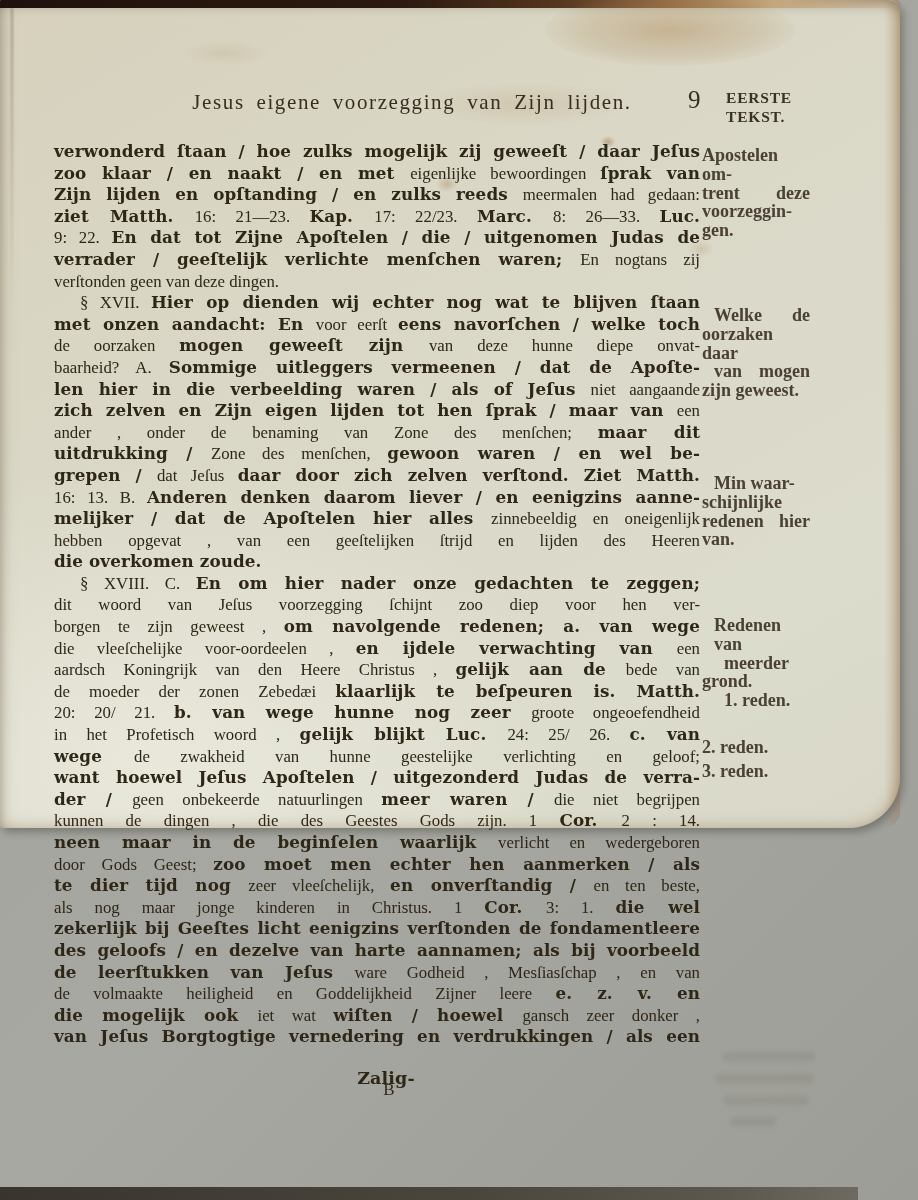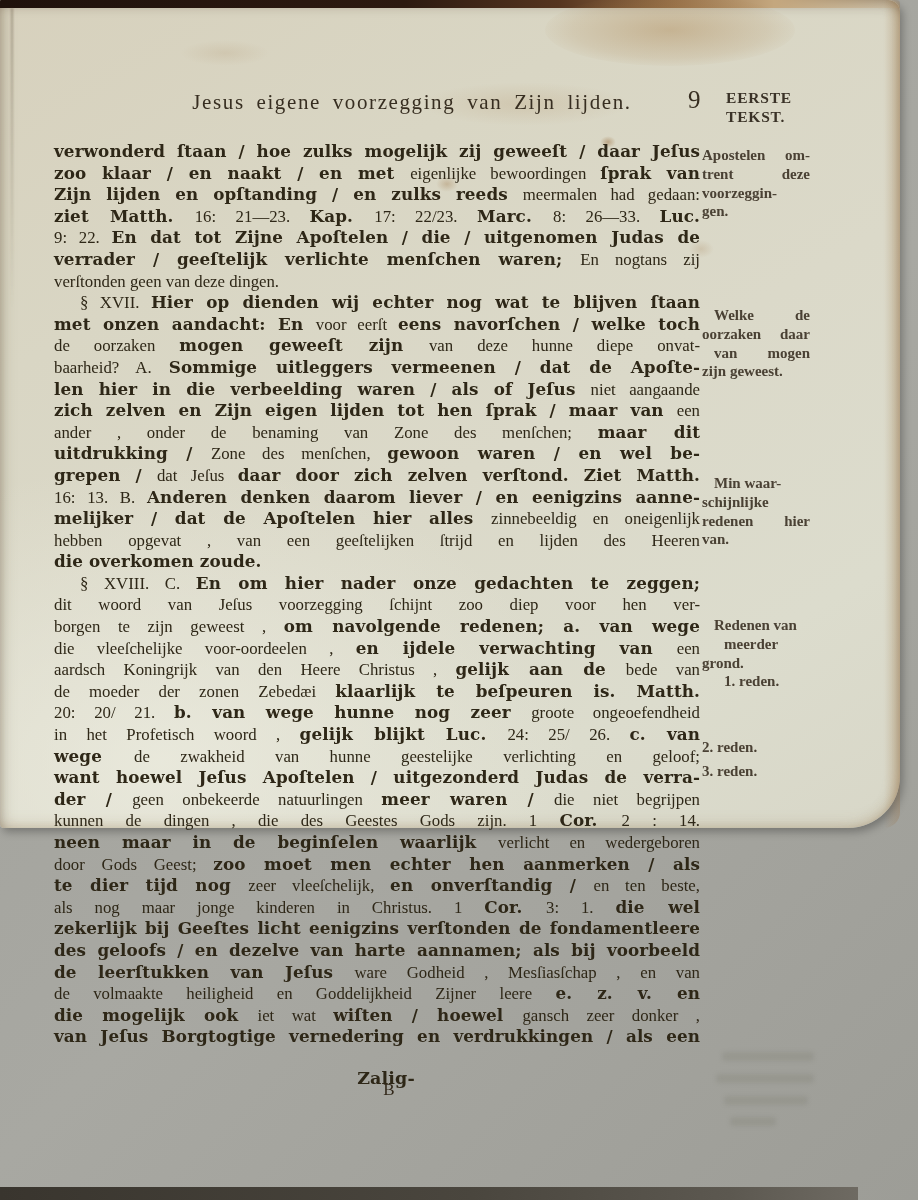--- a/index.html
+++ b/index.html
@@ -63,21 +63,21 @@
   .line{
     height:21.6px;line-height:21.6px;
     text-align:justify;text-align-last:justify;
     white-space:normal;overflow:visible;
   }
   .line.noj{text-align-last:left;}
   .line.ind{text-indent:26px;}
   .rm{font-family:"Liberation Serif","DejaVu Serif",serif;font-weight:400;}
   .bl{font-family:"DejaVu Serif",serif;font-weight:700;letter-spacing:.1px;}
   .margin-notes{position:absolute;left:702px;top:0;width:108px;color:#40382b;}
-  .mnote{position:absolute;left:0;width:108px;font-size:15px;line-height:18.8px;font-weight:700;color:#4a4134;}
+  .mnote{position:absolute;left:0;width:108px;font-size:18px;line-height:18.8px;font-weight:700;color:#4a4134;}
   .mnote .mline{text-align:left;}
   .mnote .mline.j{text-align:justify;text-align-last:justify;}
   .mnote .mline.i1{padding-left:12px;}
   .mnote .mline.i2{padding-left:22px;}
   .mnote.caps{font-size:15.5px;line-height:19px;letter-spacing:.8px;color:#3a3227;padding-left:24px;}
   .sig{
     position:absolute;left:66px;top:1080px;width:646px;text-align:center;
     font-size:17px;color:#33291b;
   }
   .catchword{

